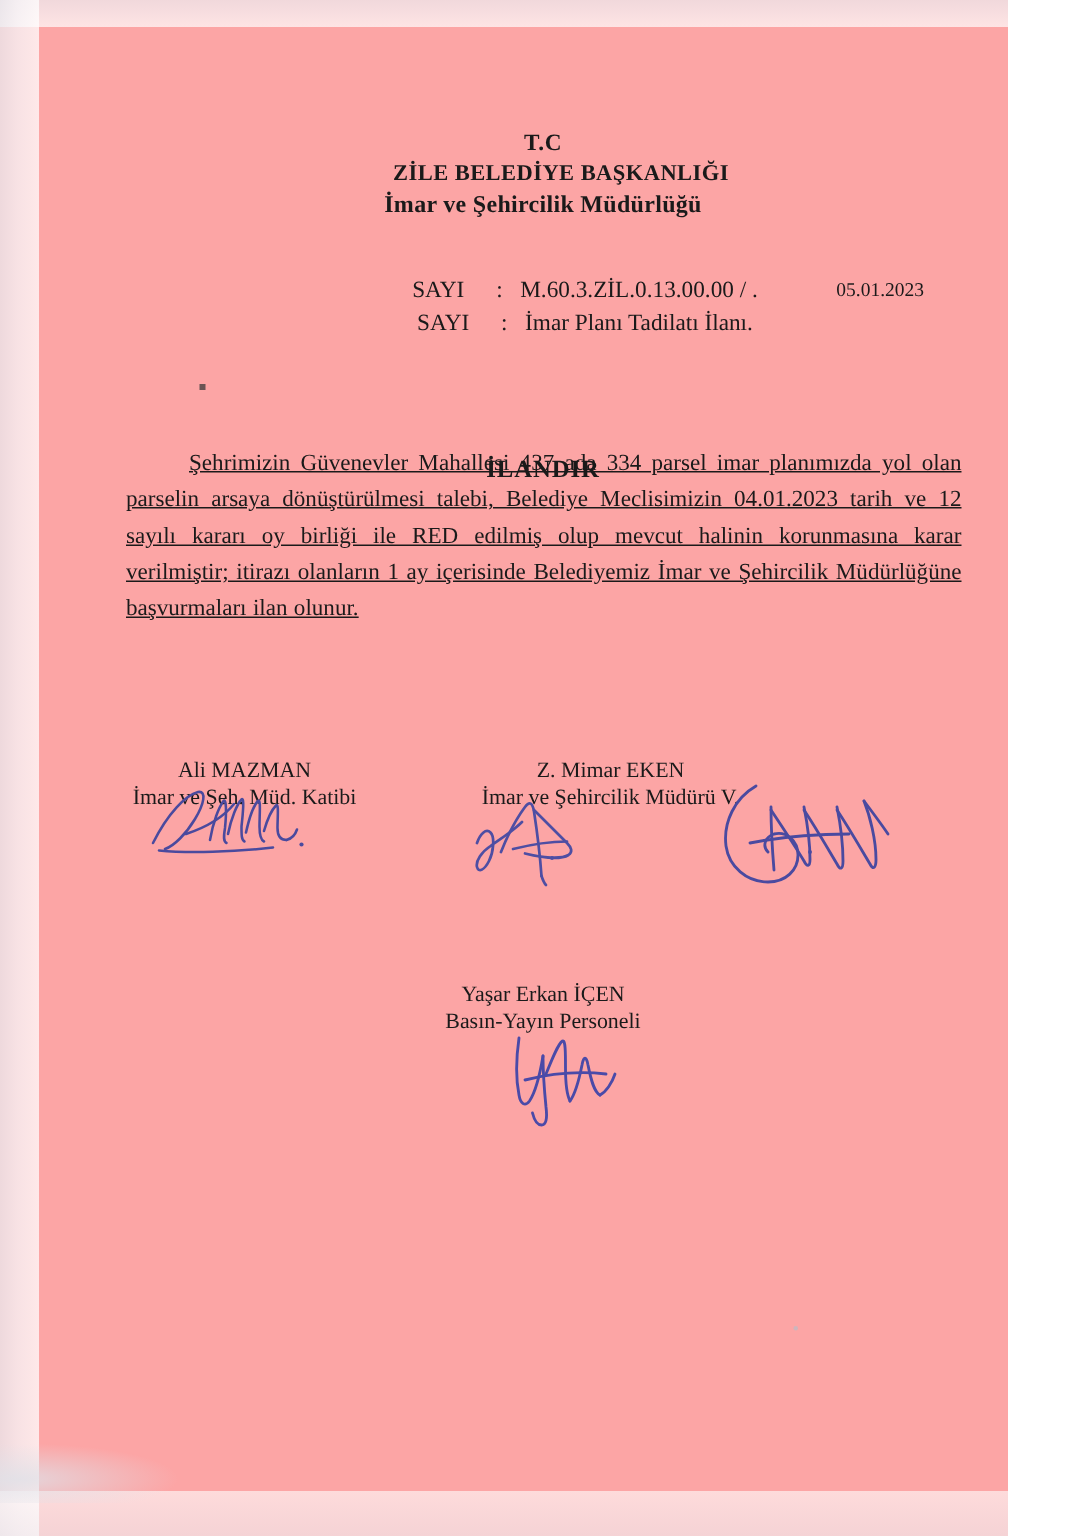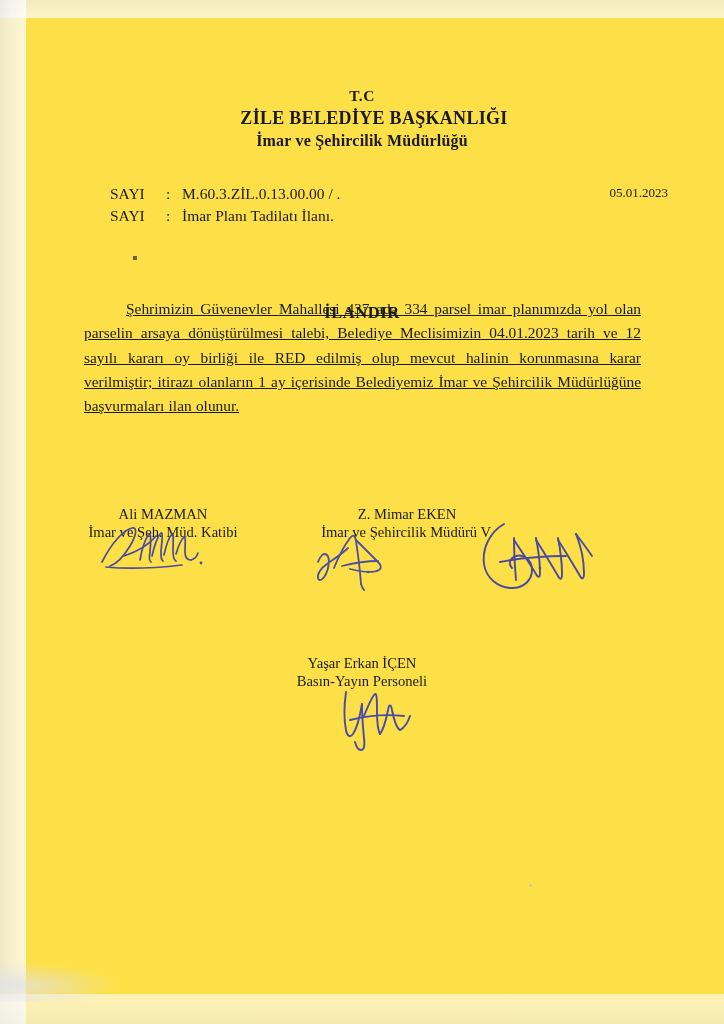--- a/index.html
+++ b/index.html
@@ -10,23 +10,23 @@
     width: 724px;
     height: 1024px;
     background: #ffffff;
     font-family: "Liberation Serif", "DejaVu Serif", serif;
     color: #1a1a1a;
     overflow: hidden;
   }
 
   .page {
     position: relative;
-    width: 724px;
+    width: 672px;
     height: 1024px;
-    background: #fde047;
+    background: #fca5a5;
     overflow: hidden;
   }
 
   
   .scan-shade-left {
     position: absolute;
     left: 0; top: 0;
     width: 26px; height: 1024px;
     background: linear-gradient(to right, #e9eaef 0%, #f6f6f9 45%, #ffffff 100%);
     opacity: .75;
@@ -79,21 +79,21 @@
     width: 724px;
     text-align: center;
     line-height: 1.28;
   }
   .lh-tc {
     font-size: 15.5px;
     font-weight: bold;
     letter-spacing: .4px;
   }
   .lh-main {
-    font-size: 18px;
+    font-size: 15px;
     font-weight: bold;
     letter-spacing: .3px;
     margin-top: 1px;
     padding-left: 24px;
   }
   .lh-sub {
     font-size: 16px;
     font-weight: bold;
     letter-spacing: .2px;
     margin-top: 1px;
@@ -105,20 +105,21 @@
     top: 183px;
     left: 110px;
     width: 560px;
     font-size: 15.5px;
     line-height: 1.42;
   }
   .meta-row {
     display: flex;
     align-items: baseline;
     white-space: pre;
+    justify-content: center;
   }
   .meta-label {
     display: inline-block;
     width: 56px;
   }
   .meta-colon {
     display: inline-block;
     width: 16px;
   }
   .meta-value { }

